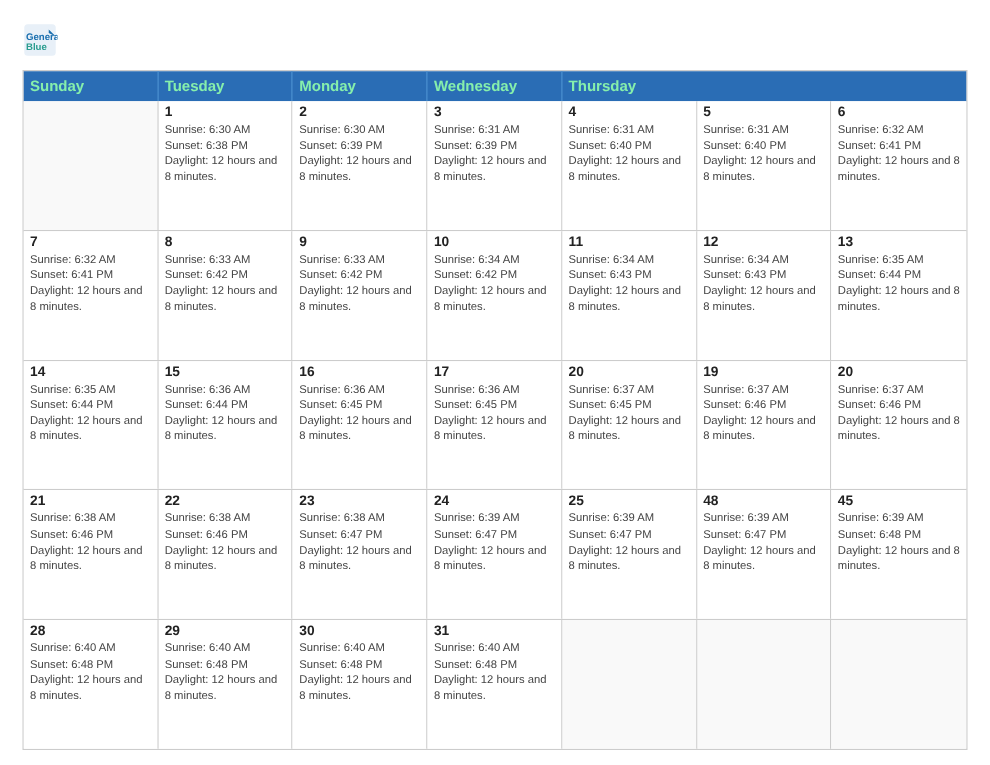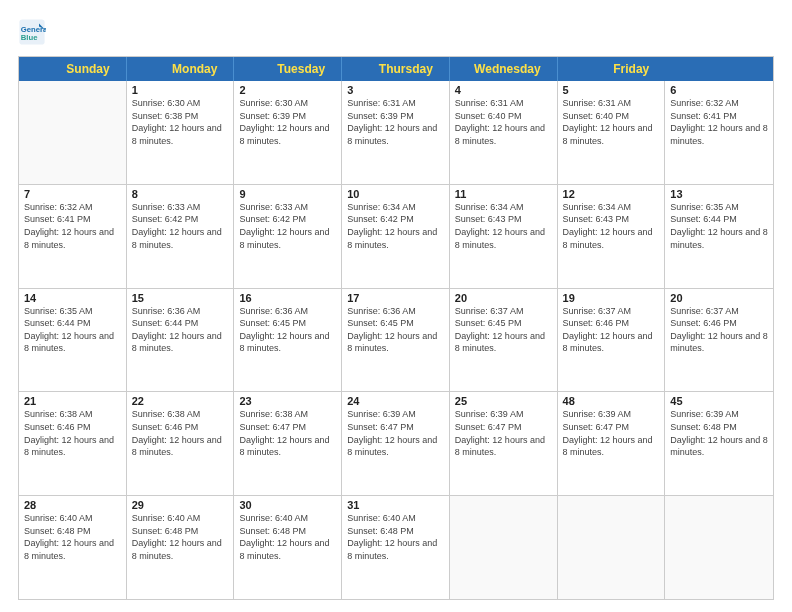--- a/index.html
+++ b/index.html
@@ -59,26 +59,26 @@
       display: flex;
       flex-direction: column;
       border: 1px solid #ccc;
     }
     .cal-header {
       display: grid;
       grid-template-columns: repeat(7, 1fr);
       background-color: #2a6db5;
     }
     .cal-header-cell {
-      color: #fde047;
+      color: #86efac;
       font-size: 12px;
       font-weight: bold;
-      padding: 5px 16px;
+      padding: 5px 5px;
       border-right: 1px solid #4a8fd0;
-      text-align: right;
+      text-align: left;
     }
     .cal-header-cell:last-child { border-right: none; }
     .cal-body {
       display: flex;
       flex-direction: column;
       flex: 1;
     }
     .cal-row {
       display: grid;
       grid-template-columns: repeat(7, 1fr);
@@ -131,25 +131,24 @@
     </div>
     <div class="title-block">
       <div class="main-title"></div>
       <div class="subtitle"></div>
     </div>
   </div>
 
   <div class="calendar">
     <div class="cal-header" id="cal-header">
         <div class="cal-header-cell">Sunday</div>
+        <div class="cal-header-cell">Tuesday</div>
         <div class="cal-header-cell">Monday</div>
-        <div class="cal-header-cell">Tuesday</div>
+        <div class="cal-header-cell">Wednesday</div>
         <div class="cal-header-cell">Thursday</div>
-        <div class="cal-header-cell">Wednesday</div>
-        <div class="cal-header-cell">Friday</div>
       </div>
     <div class="cal-body" id="cal-body">
         <div class="cal-row">
           <div class="cal-cell empty"></div>
           <div class="cal-cell">
             <span class="day-num">1</span>
             <div class="cell-text">Sunrise: 6:30 AM<br>Sunset: 6:38 PM<br>Daylight: 12 hours and 8 minutes.</div>
           </div>
           <div class="cal-cell">
             <span class="day-num">2</span>

